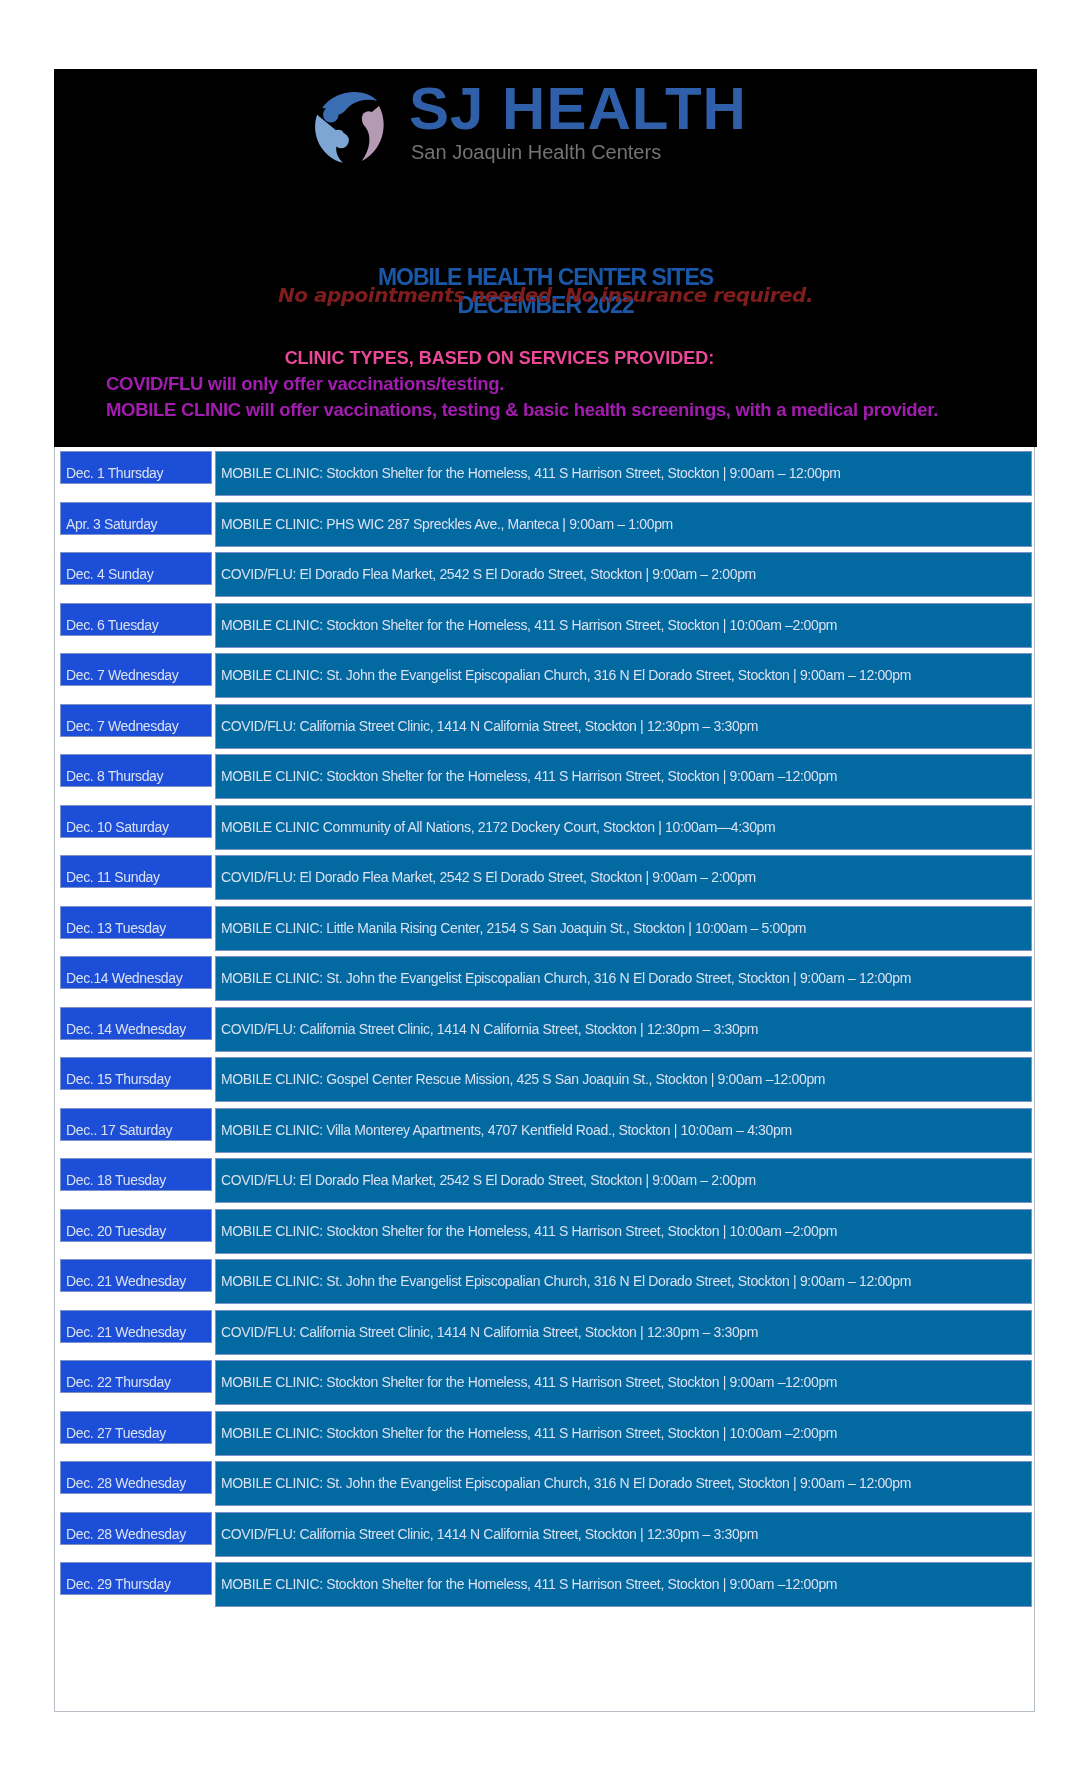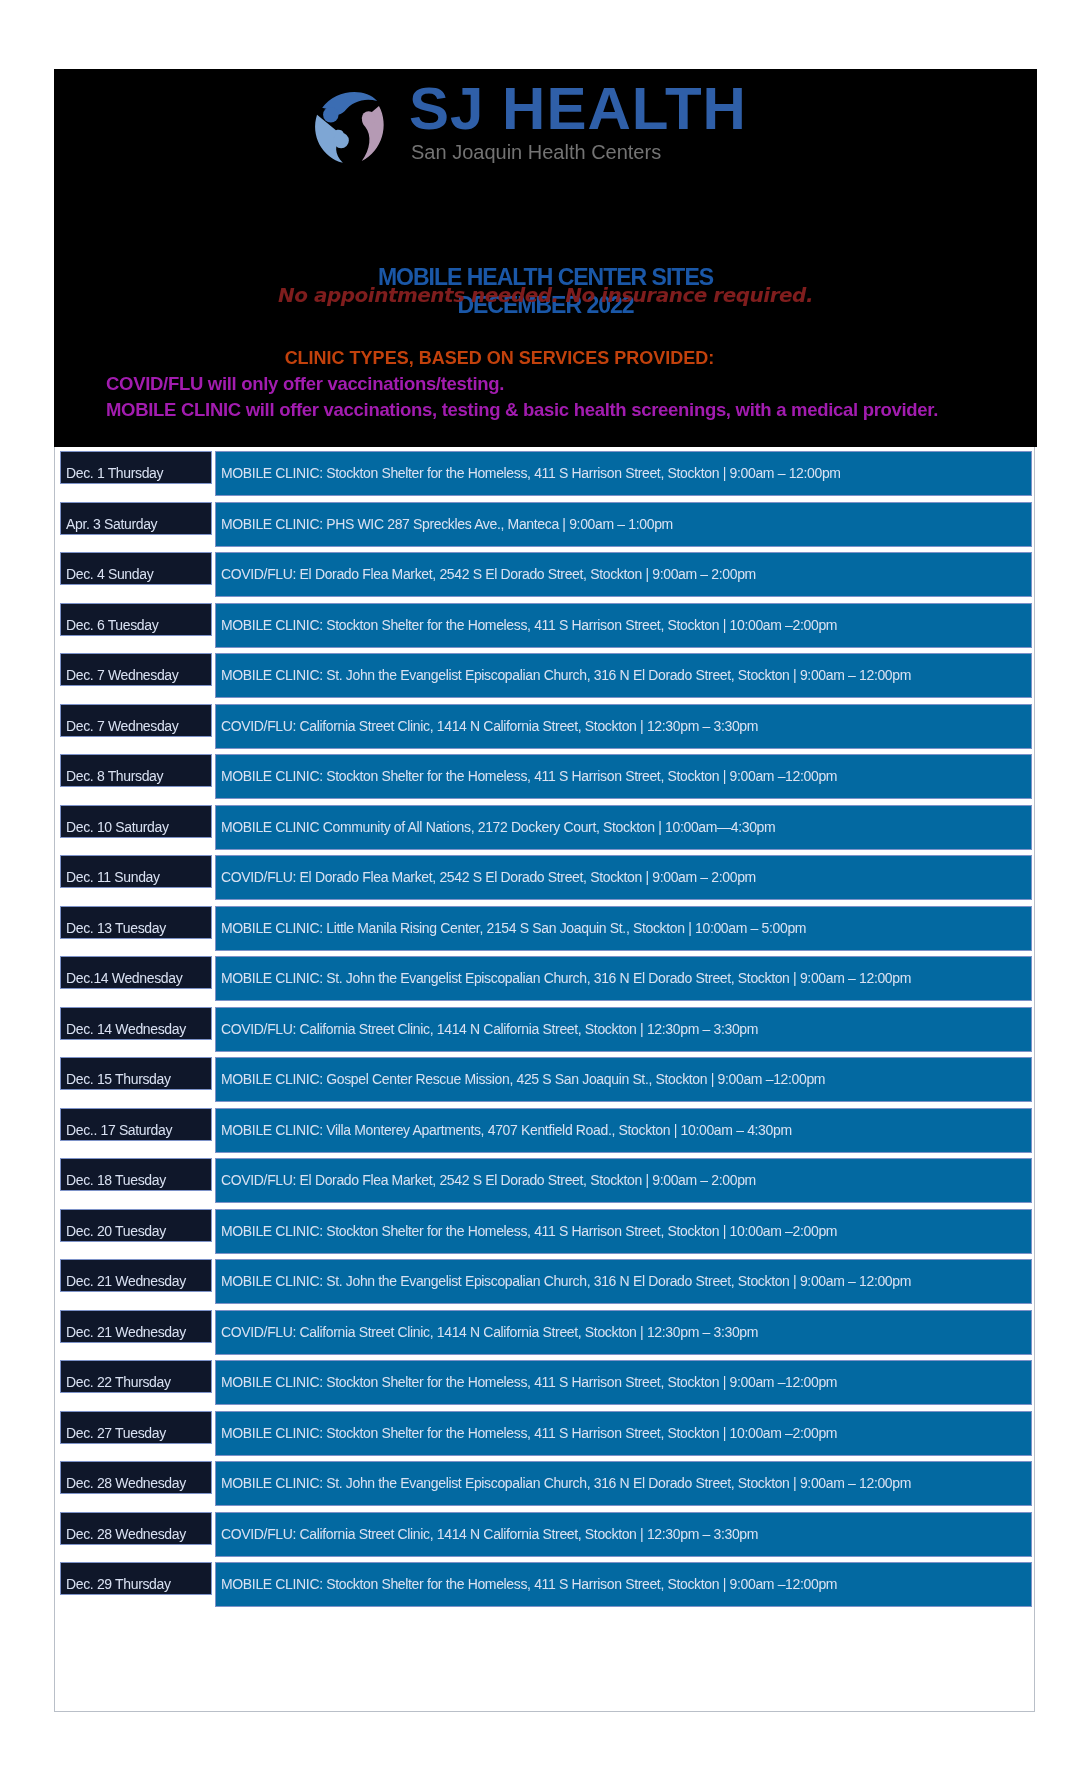--- a/index.html
+++ b/index.html
@@ -6,28 +6,28 @@
   body { width:1088px; height:1792px; position:relative; overflow:hidden; font-family:"Liberation Sans", sans-serif; }
   .header-box { position:absolute; left:54px; top:69px; width:983px; height:378px; background:#000000; }
   .logo { position:absolute; left:305px; top:80px; width:480px; height:90px; }
   .logo-mark { position:absolute; left:0; top:2px; width:86px; height:86px; }
   .logo-title { position:absolute; left:104px; top:-6px; font-family:"Liberation Sans", sans-serif; font-weight:bold; font-size:60px; letter-spacing:1px; color:#2f5fa8; line-height:70px; white-space:nowrap; }
   .logo-sub { position:absolute; left:106px; top:57px; font-family:"Liberation Sans", sans-serif; font-size:20px; color:#737373; white-space:nowrap; line-height:30px; }
   .title1, .title2 { position:absolute; left:54px; width:983px; text-align:center; font-family:"Liberation Sans", sans-serif; font-weight:bold; font-size:23px; color:#1a57a7; letter-spacing:-1px;margin-top:36px; }
   .title1 { top:228px; }
   .title2 { top:256px; }
   .tagline { position:absolute; left:54px; width:983px; top:283px; text-align:center; font-family:"DejaVu Sans", sans-serif; font-weight:bold; font-style:italic; font-size:20px; color:#7f1d1d; letter-spacing:-0.5px; }
-  .types-title { position:absolute; left:54px; width:891px; top:348px; text-align:center; font-family:"Liberation Sans", sans-serif; font-weight:bold; font-size:18px; color:#c2410c; }
+  .types-title { position:absolute; left:54px; width:891px; top:348px; text-align:center; font-family:"Liberation Sans", sans-serif; font-weight:bold; font-size:18px; color:#ec4899; }
   .type-line { position:absolute; left:106px; font-family:"Liberation Sans", sans-serif; font-size:18.5px; color:#a21caf; font-weight:bold; white-space:nowrap; letter-spacing:-0.3px; }
   .type-line.l1 { top:373px; }
   .type-line.l2 { top:399px; }
   .table-frame { position:absolute; left:54px; top:447px; width:981px; height:264px; border:1px solid #b9bfc8; border-top:none; box-sizing:border-box; }
   .rows { position:absolute; left:61px; top:452px; width:970px; }
   .row { position:relative; height:43px; margin-bottom:7.5px; }
-  .cell-date { position:absolute; left:0; top:0; width:150px; height:31px; background:#0f172a; box-shadow:0 0 0 1px #7d92c8; }
+  .cell-date { position:absolute; left:0; top:0; width:150px; height:31px; background:#1d4ed8; box-shadow:0 0 0 1px #7d92c8; }
   .cell-desc { position:absolute; left:155px; top:0; width:815px; height:43px; background:#0369a1; box-shadow:0 0 0 1px #7d92c8; }
   .cell-text { position:absolute; left:5px; top:0; line-height:43px; font-family:"Liberation Sans", sans-serif; font-size:14px; color:#d9e1f2; white-space:nowrap; letter-spacing:-0.35px; }
 </style>
 </head>
 <body>
 
 <div class="header-box"></div>
 
 <div class="logo">
   <svg class="logo-mark" viewBox="0 0 100 100">

